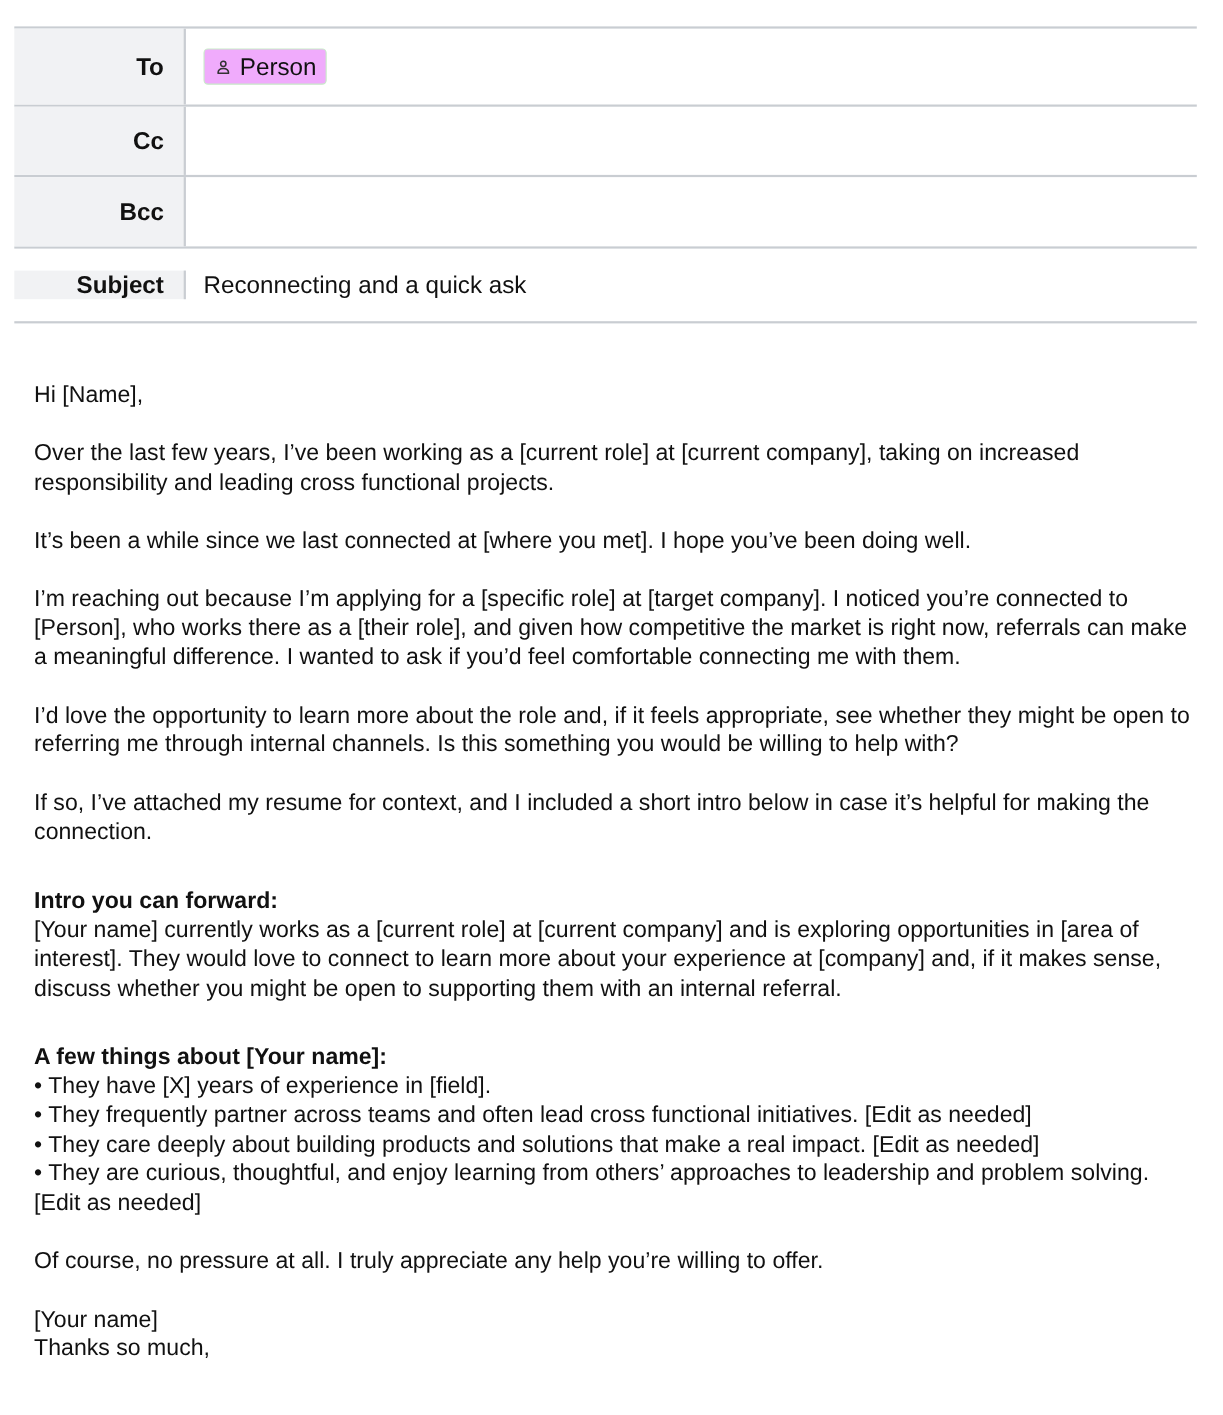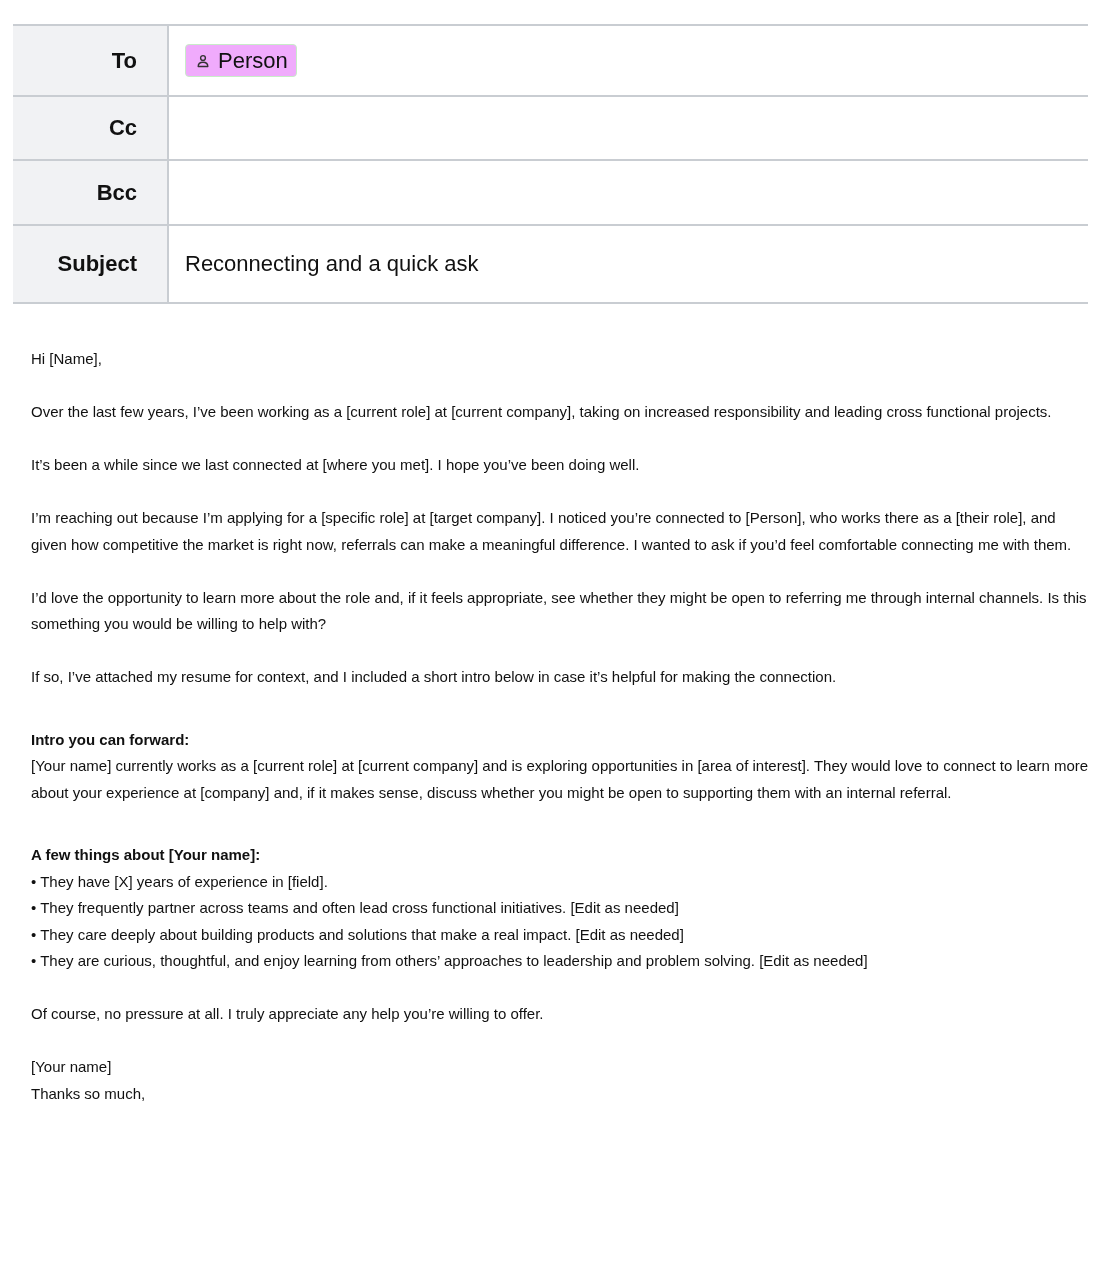--- a/index.html
+++ b/index.html
@@ -21,29 +21,29 @@
       width: 1075px;
       border-top: 2px solid #c9cdd2;
     }
     .hrow {
       display: flex;
       border-bottom: 2px solid #c9cdd2;
     }
     .hrow.to { height: 71px; }
     .hrow.cc { height: 64px; }
     .hrow.bcc { height: 65px; }
-    .hrow.subject { height: 78px; }
+    .hrow.subject { height: 68px; align-items: center; }
     .hlabel {
       width: 156px;
       background: #f1f2f4;
       border-right: 2px solid #c9cdd2;
       display: flex;
       align-items: center;
       justify-content: flex-end;
-      padding-right: 30px;
+      padding-right: 18px;
       font-weight: bold;
       font-size: 22px;
       color: #111;
     }
     .hvalue {
       flex: 1;
       display: flex;
       align-items: center;
       padding-left: 16px;
       font-size: 22px;
@@ -67,21 +67,21 @@
       height: 14px;
       margin-right: 8px;
       position: relative;
     }
     .chip .person-icon svg { display: block; }
     .body {
       position: absolute;
       left: 31px;
       top: 346px;
       width: 1060px;
-      font-size: 15px;
+      font-size: 21px;
       line-height: 26.5px;
       color: #111;
     }
     .body p { margin-bottom: 26.5px; }
     .body p.tight { margin-bottom: 0; }
     .body .bold { font-weight: bold; margin-top: 36px; }
     .bullet-line { display: block; }
   </style>
 </head>
 <body>

